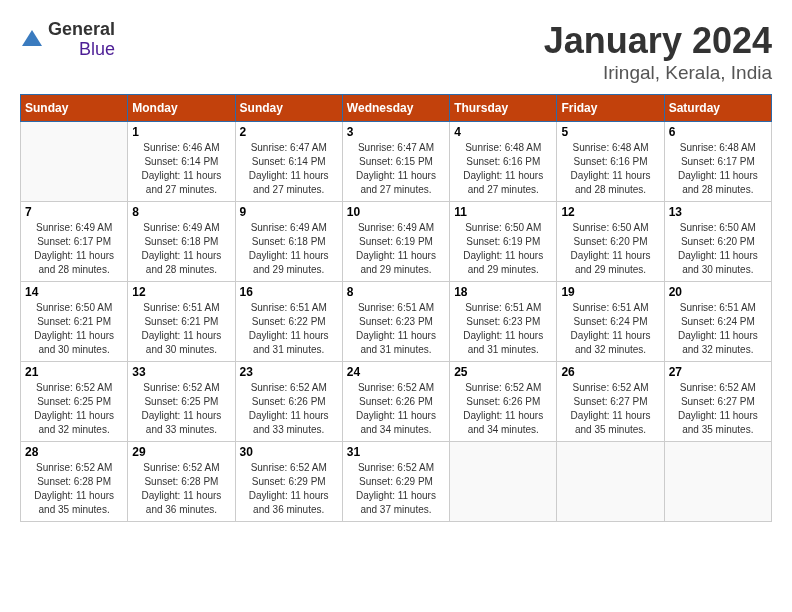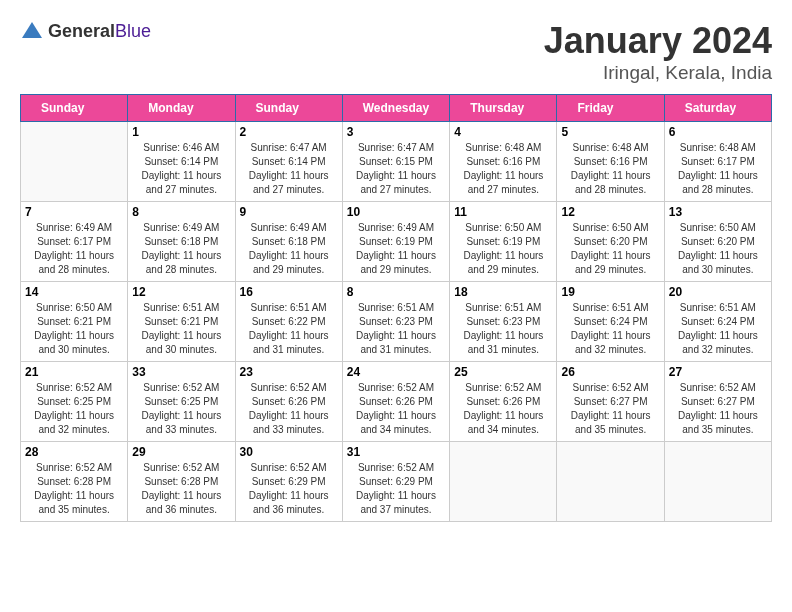--- a/index.html
+++ b/index.html
@@ -16,21 +16,21 @@
       align-items: flex-start;
       margin-bottom: 10px;
     }
     .logo {
       display: flex;
       align-items: center;
       gap: 4px;
     }
     .logo-text {
       display: flex;
-      flex-direction: row;
+      flex-direction: column;
       line-height: 1.1;
     }
     .logo-general {
       font-size: 18px;
       font-weight: bold;
       color: #333;
     }
     .logo-blue {
       font-size: 18px;
       font-weight: normal;
@@ -53,23 +53,23 @@
     .subtitle {
       font-size: 19px;
       color: #555;
     }
     .calendar {
       width: 100%;
       border-collapse: collapse;
       font-size: 11px;
     }
     .calendar th {
-      background: #ec4899;
+      background: #c2410c;
       color: #fff;
-      padding: 6px 20px;
+      padding: 6px 4px;
       text-align: left;
       font-size: 12px;
       border: 1px solid #2c6aaa;
     }
     .calendar td {
       border: 1px solid #ccc;
       vertical-align: top;
       padding: 3px 4px;
       width: calc(100% / 7);
       height: 80px;

